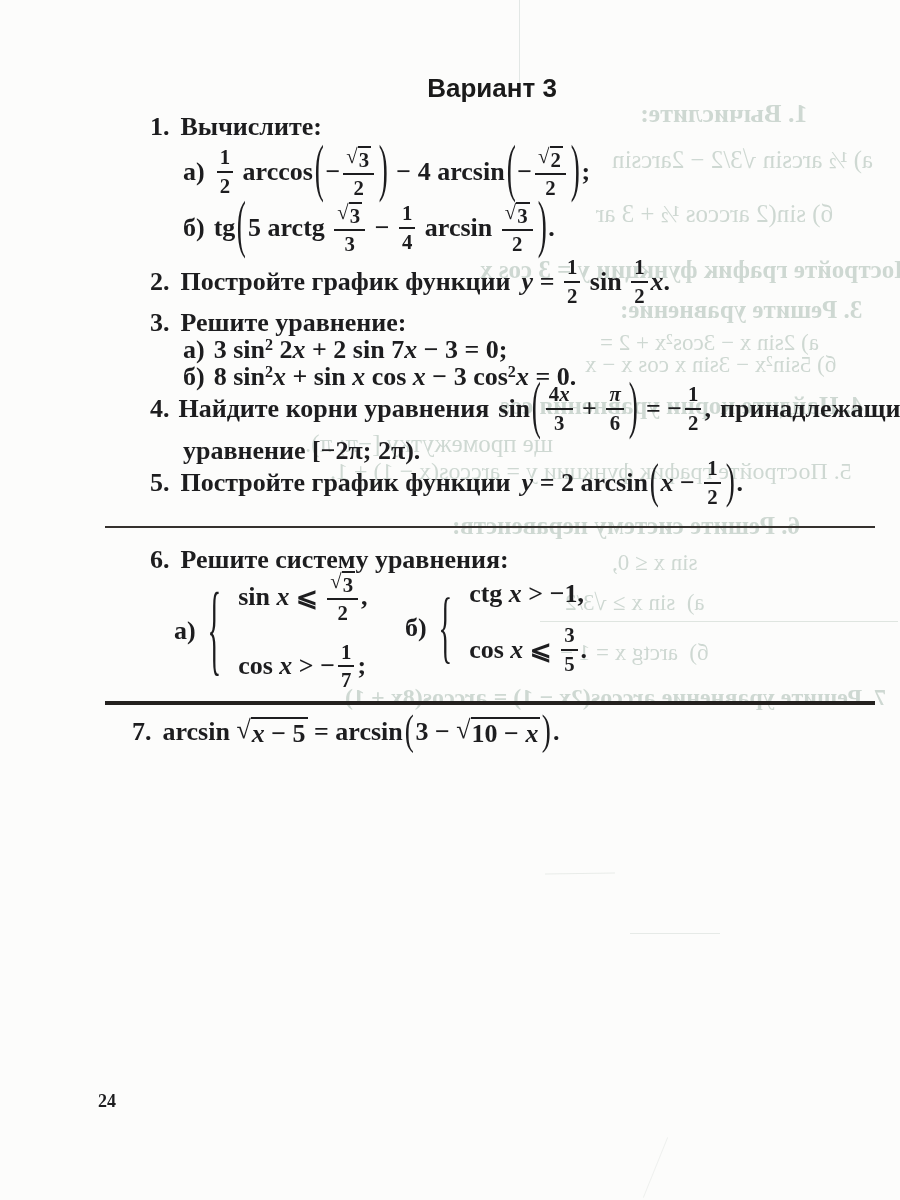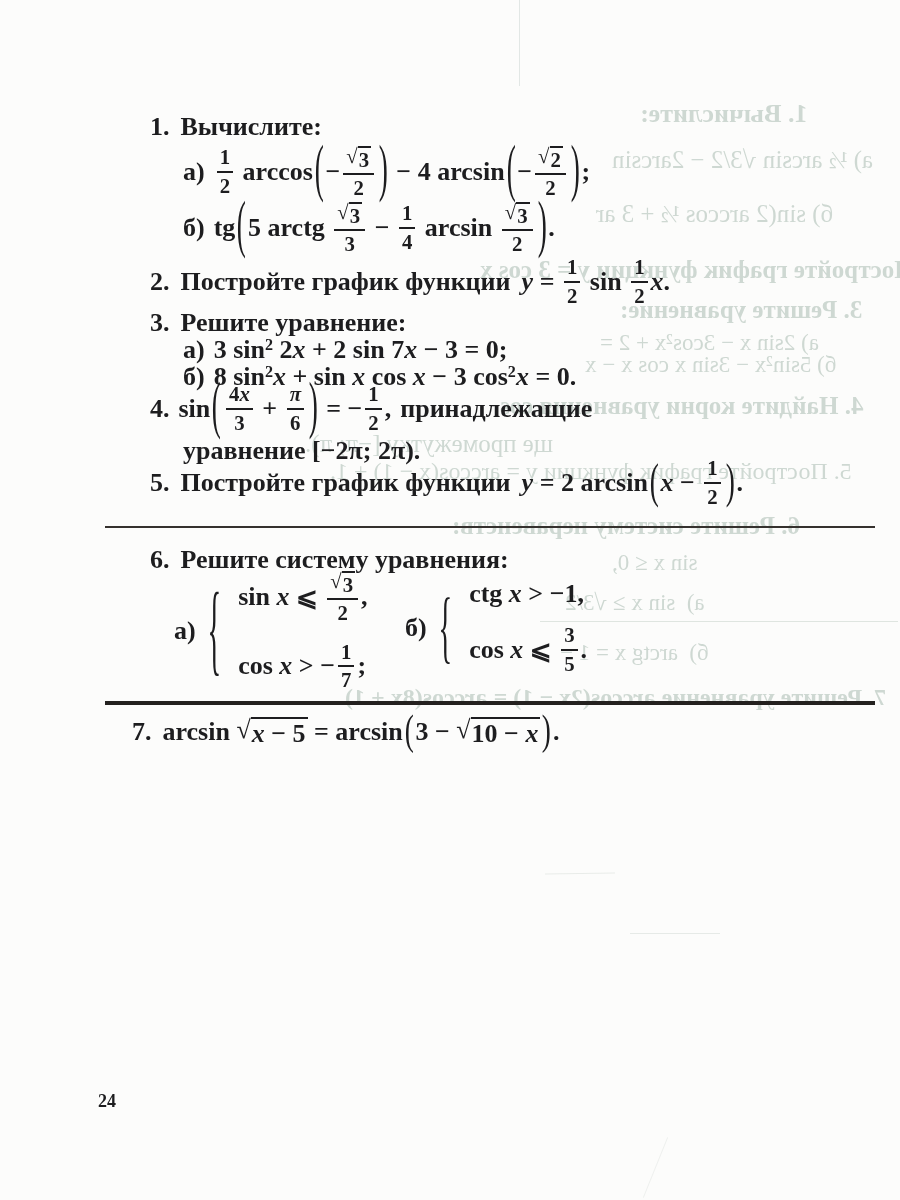--- a/index.html
+++ b/index.html
@@ -82,20 +82,21 @@
       <div class="bleed-line" style="left: 560px; top: 640px; font-size: 23px; font-weight: 400; color: rgb(143, 167, 154);">б)  arctg x = 1 −</div>
       <div class="bleed-line" style="left: 345px; top: 684px; font-size: 24px; font-weight: 700; color: rgb(143, 167, 154);">7. Решите уравнение arccos(2х − 1) = arccos(8х + 1)</div>
     </div>
 
   <div class="artifact crease-top"></div>
   <div class="artifact faint-line-mid"></div>
   <div class="artifact scratch-1"></div>
   <div class="artifact scratch-2"></div>
   <div class="artifact scratch-3"></div>
 
+  <div class="variant">Вариант 3</div>
 
   <div class="blk" style="left:150px;top:112px;">
     <span class="pnum">1.</span><span>Вычислите:</span>
   </div>
   <div class="blk" style="left:183px;top:136px;height:72px;column-gap:9px;">
     <span class="pkey">а)</span>
     <span class="mrow"><span class="frac"><span class="num"><span class="mt">1</span></span><span class="den"><span class="mt">2</span></span></span><span class="mt"> arccos</span><span class="bp" style="--ps: 2.4;">(</span><span class="mrow"><span class="mt">−</span><span class="frac"><span class="num"><span class="sq"><span class="rg">√</span><span class="rb"><span class="mt">3</span></span></span></span><span class="den"><span class="mt">2</span></span></span></span><span class="bp" style="--ps: 2.4;">)</span><span class="mt"> − 4 arcsin</span><span class="bp" style="--ps: 2.4;">(</span><span class="mrow"><span class="mt">−</span><span class="frac"><span class="num"><span class="sq"><span class="rg">√</span><span class="rb"><span class="mt">2</span></span></span></span><span class="den"><span class="mt">2</span></span></span></span><span class="bp" style="--ps: 2.4;">)</span><span class="mt">;</span></span>
   </div>
   <div class="blk" style="left:183px;top:196px;height:64px;column-gap:9px;">
     <span class="pkey">б)</span>
@@ -113,21 +114,21 @@
   <div class="blk" style="left:183px;top:334px;height:32px;column-gap:9px;">
     <span class="pkey">а)</span>
     <span class="mrow"><span class="mt">3 sin</span><span class="msup">2</span><span class="mt"> 2</span><span class="mi">x</span><span class="mt"> + 2 sin 7</span><span class="mi">x</span><span class="mt"> − 3 = 0;</span></span>
   </div>
   <div class="blk" style="left:183px;top:361px;height:32px;column-gap:9px;">
     <span class="pkey">б)</span>
     <span class="mrow"><span class="mt">8 sin</span><span class="msup">2</span><span class="mi">x</span><span class="mt"> + sin </span><span class="mi">x</span><span class="mt"> cos </span><span class="mi">x</span><span class="mt"> − 3 cos</span><span class="msup">2</span><span class="mi">x</span><span class="mt"> = 0.</span></span>
   </div>
 
   <div class="blk" style="left:150px;top:383px;height:52px;column-gap:9px;">
-    <span class="pnum">4.</span>
+    <span class="pnum">4.</span><span>Найдите корни уравнения</span>
     <span class="mrow"><span class="mt">sin</span><span class="bp" style="--ps: 2.4;">(</span><span class="mrow"><span class="frac"><span class="num"><span class="mt">4</span><span class="mi">x</span></span><span class="den"><span class="mt">3</span></span></span><span class="mt"> + </span><span class="frac"><span class="num"><span class="mi">π</span></span><span class="den"><span class="mt">6</span></span></span></span><span class="bp" style="--ps: 2.4;">)</span><span class="mt"> = −</span><span class="frac"><span class="num"><span class="mt">1</span></span><span class="den"><span class="mt">2</span></span></span><span class="mt">,</span></span>
     <span>принадлежащие</span>
   </div>
   <div class="blk" style="left:183px;top:436px;">
     <span>уравнение [−2π; 2π).</span>
   </div>
 
   <div class="blk" style="left:150px;top:456px;height:54px;">
     <span class="pnum">5.</span><span>Постройте график функции</span>
     <span class="mrow"><span class="mi">y</span><span class="mt"> = 2 arcsin</span><span class="bp" style="--ps: 1.9;">(</span><span class="mrow"><span class="mi">x</span><span class="mt"> − </span><span class="frac"><span class="num"><span class="mt">1</span></span><span class="den"><span class="mt">2</span></span></span></span><span class="bp" style="--ps: 1.9;">)</span><span class="mt">.</span></span>

